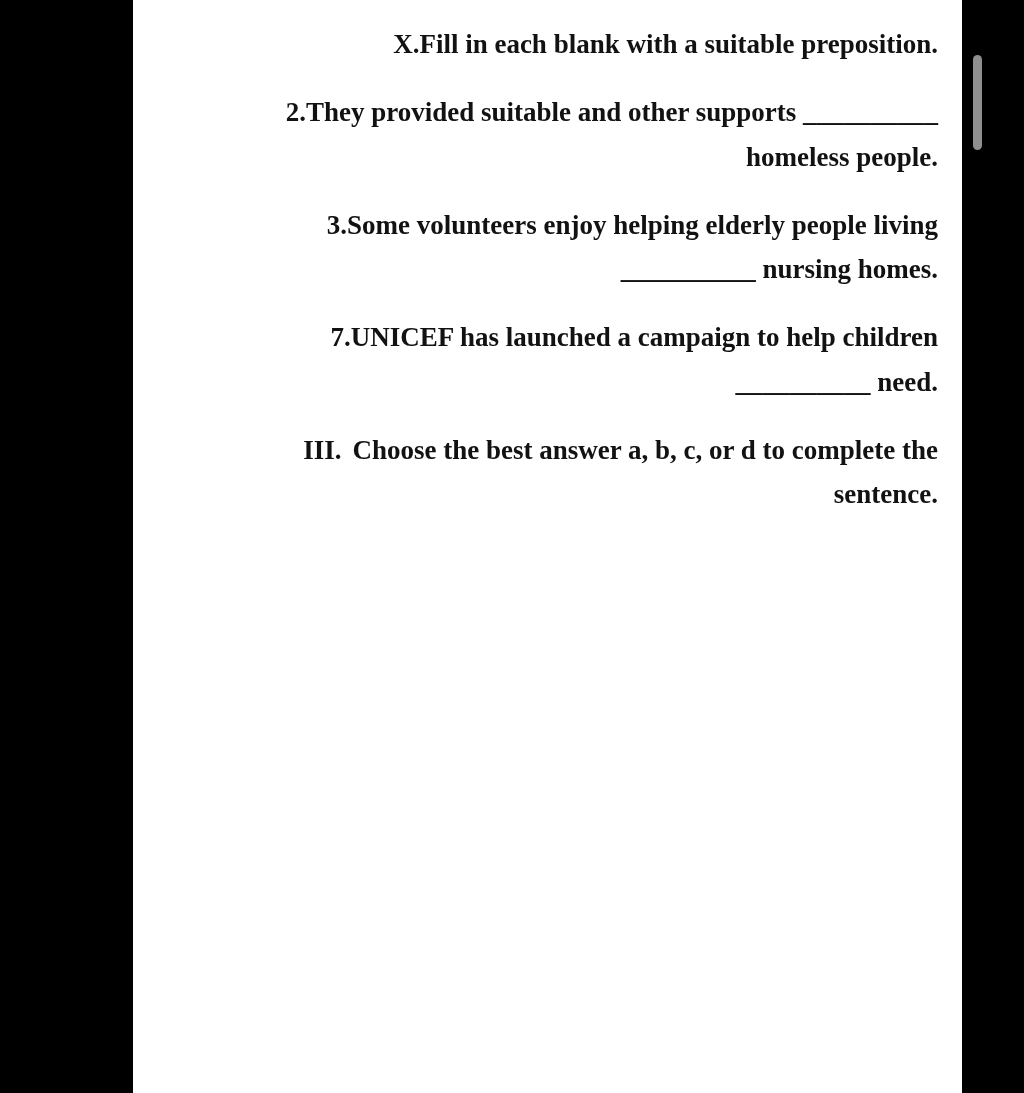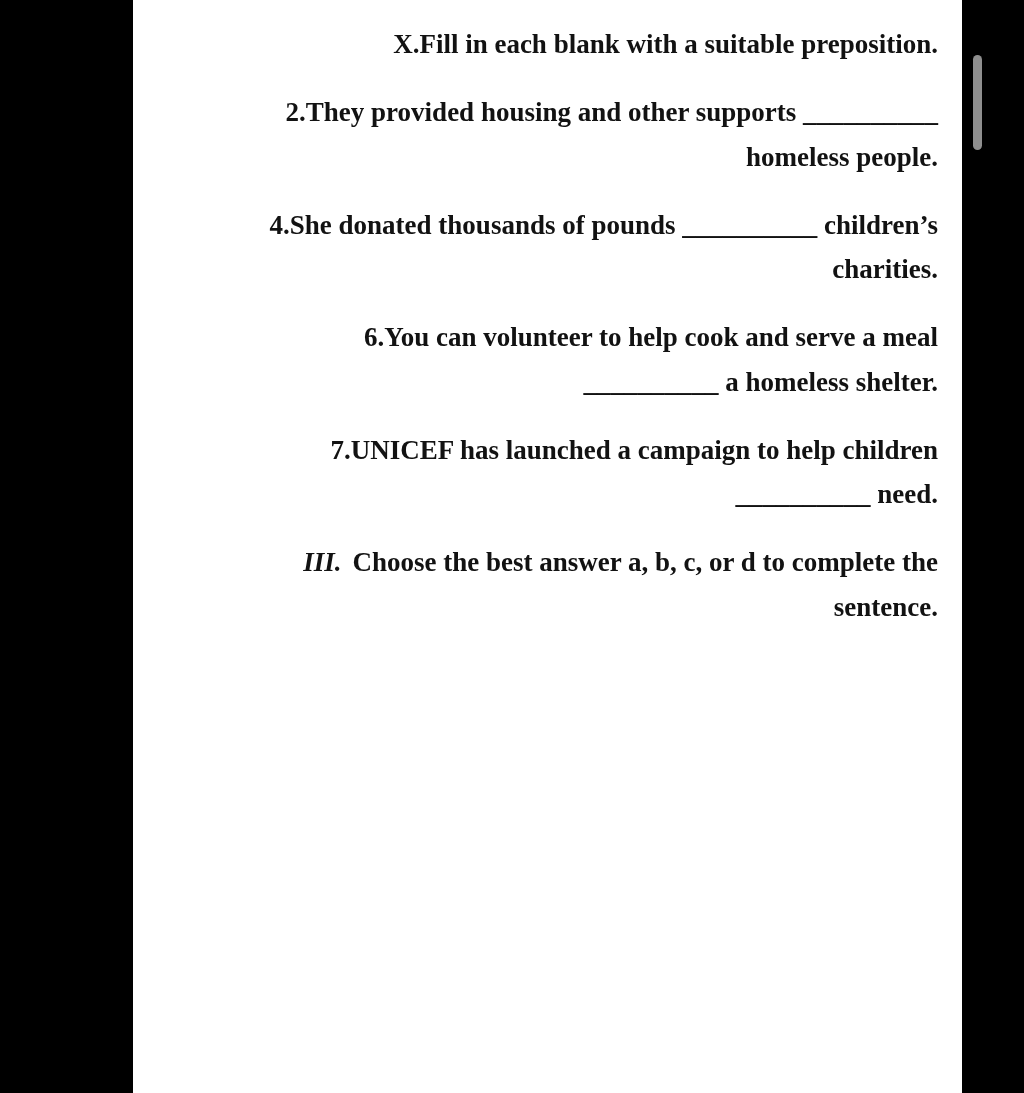--- a/index.html
+++ b/index.html
@@ -51,40 +51,38 @@
     margin: 4px 0 24px 0;
     text-align: right;
   }
   .num {
     display: inline-block;
     min-width: 54px;
   }
   .num-tight {
     display: inline;
     margin-right: 11px;
-    font-style: italic;
   }
 </style>
 </head>
 <body>
 
 <div class="screen">
 
   <div class="bar left"></div>
 
   <div class="paper">
 
     <p class="heading">
       <span class="num">X.</span><span>Fill in each blank with a suitable preposition.</span>
     </p>
 
     <div id="items">
-        <p class="item"><span class="num">2.</span><span>They provided housing and other supports __________ homeless people.</span></p>
-        <p class="item"><span class="num">4.</span><span>She donated thousands of pounds __________ children’s charities.</span></p>
-        <p class="item"><span class="num">6.</span><span>You can volunteer to help cook and serve a meal __________ a homeless shelter.</span></p>
+        <p class="item"><span class="num">2.</span><span>They provided suitable and other supports __________ homeless people.</span></p>
+        <p class="item"><span class="num">3.</span><span>Some volunteers enjoy helping elderly people living __________ nursing homes.</span></p>
         <p class="item"><span class="num">7.</span><span>UNICEF has launched a campaign to help children __________ need.</span></p>
       </div>
 
     <p class="heading">
       <span class="num-tight">III.</span><span>Choose the best answer a, b, c, or d to complete the sentence.</span>
     </p>
 
   </div>
 
   <div class="bar right">

